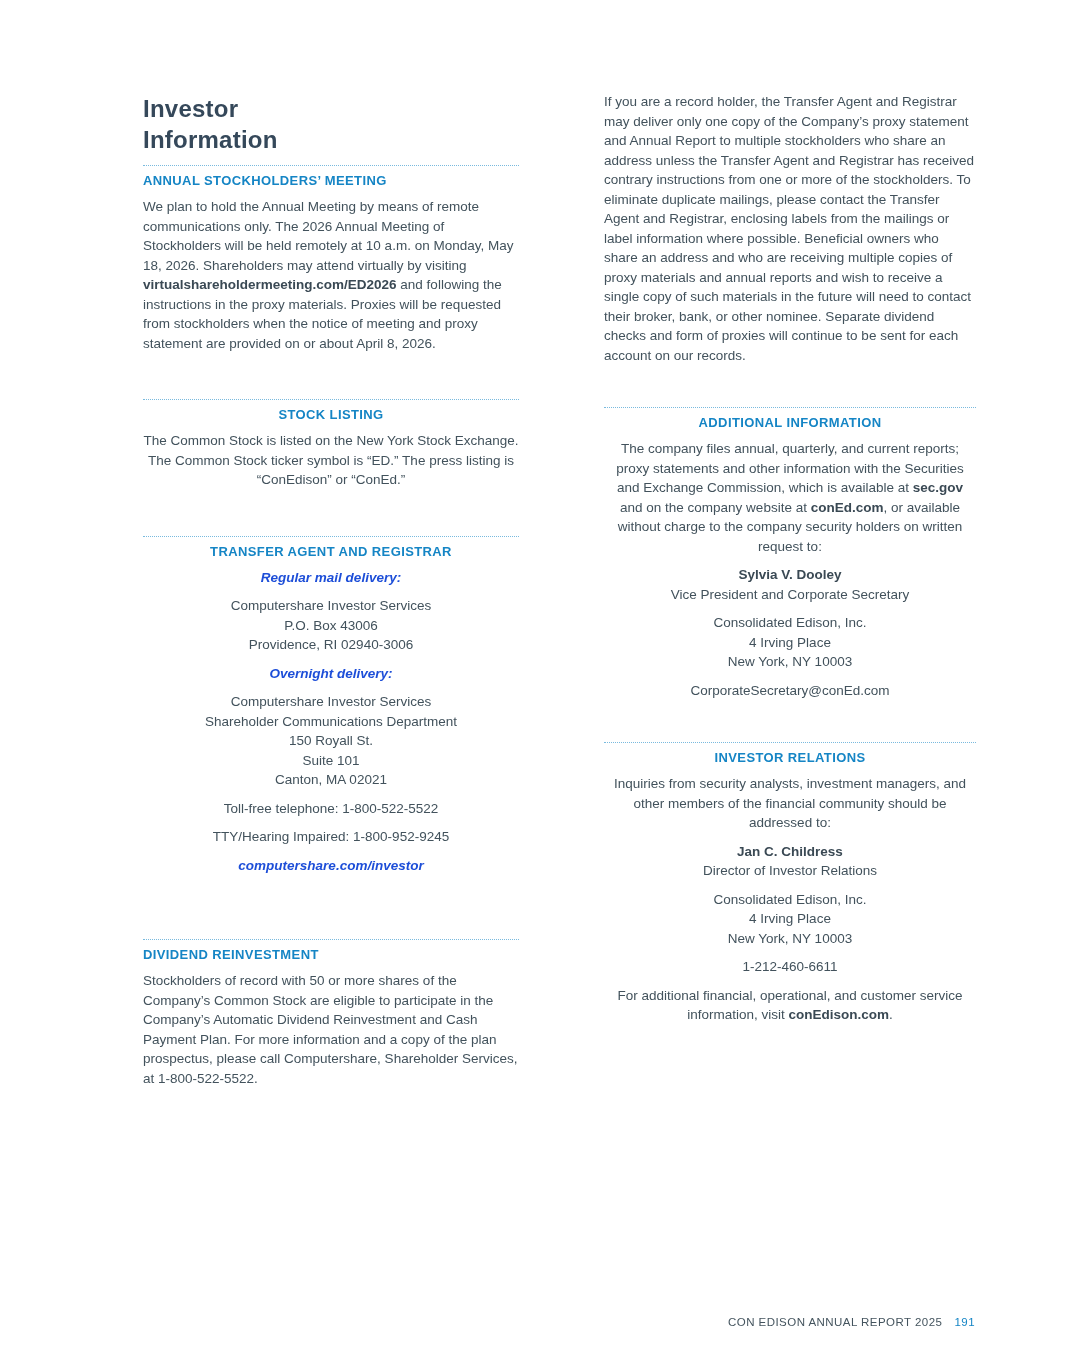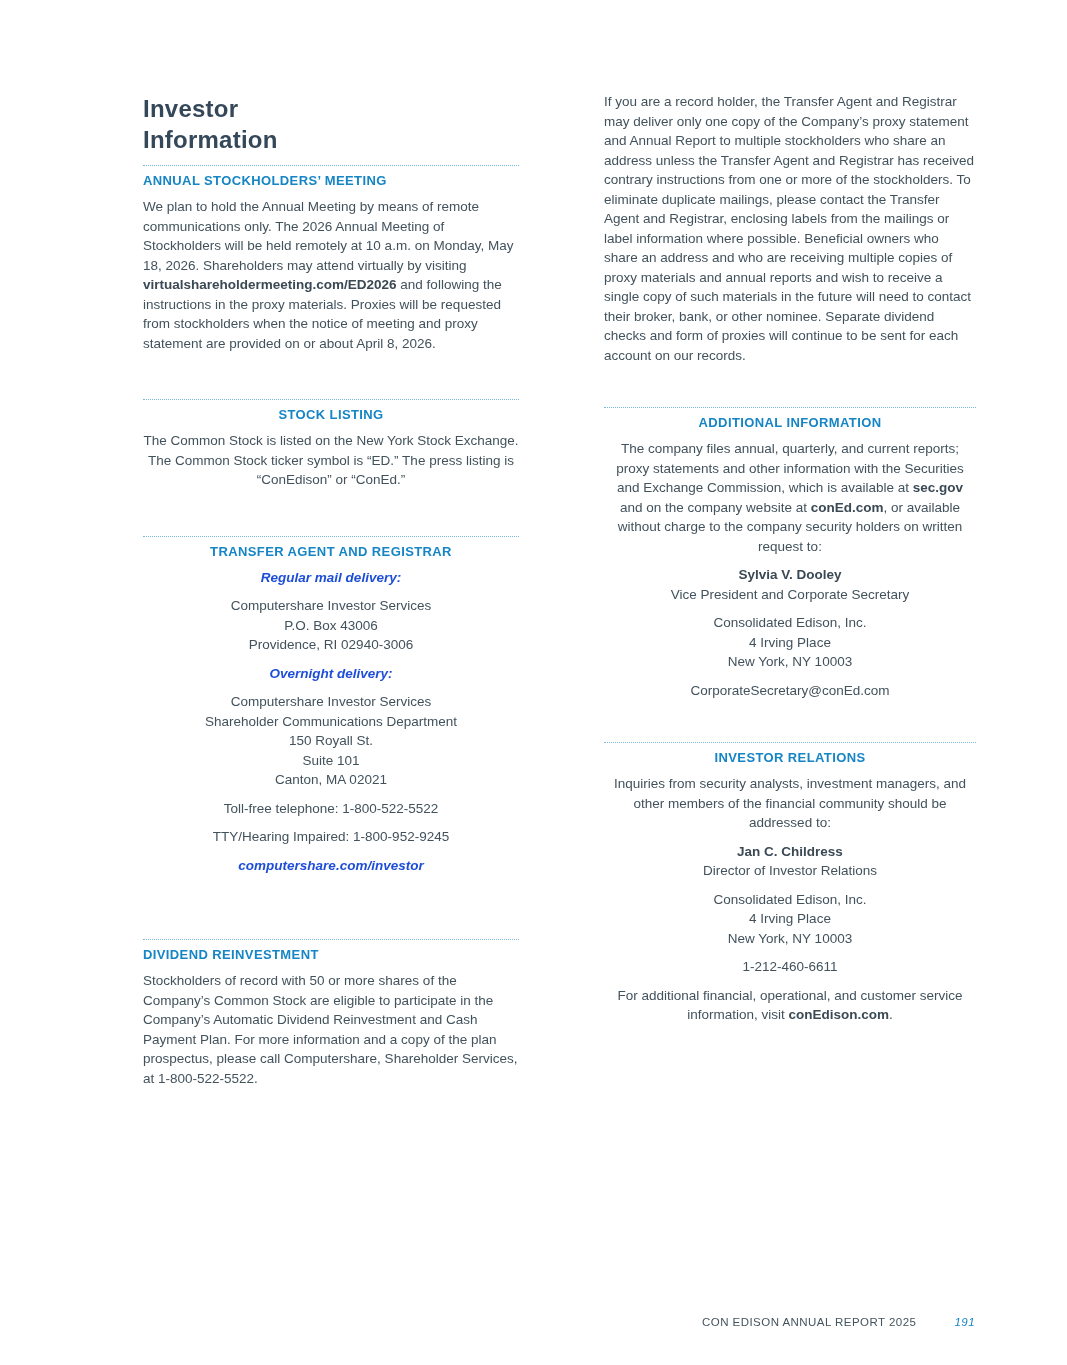--- a/index.html
+++ b/index.html
@@ -53,22 +53,21 @@
     position: absolute;
     top: 1316px;
     right: 92px;
     font-size: 11.5px;
     letter-spacing: 0.04em;
     color: #44545e;
     white-space: nowrap;
   }
   .footer .footer-page {
     color: #1585c5;
-    margin-left: 38px;
-    font-style: italic;
+    margin-left: 12px;
   }
 </style>
 </head>
 <body>
 
 <div class="col col-left">
 
   <h1 class="page-title">
     <span>Investor</span>
     <span>Information</span>

